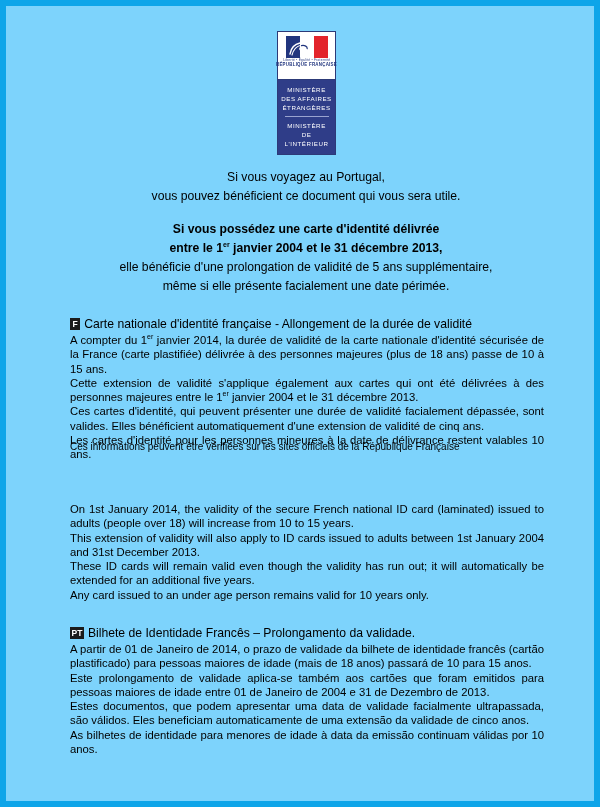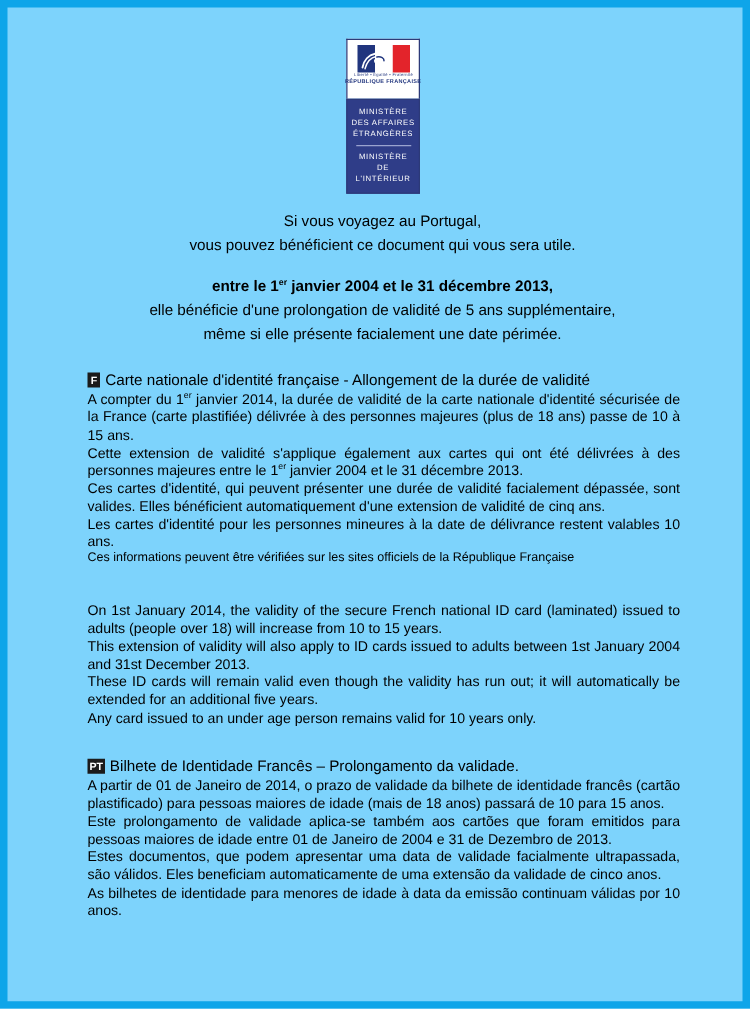--- a/index.html
+++ b/index.html
@@ -120,20 +120,21 @@
     line-height: 19px;
   }
   .intro .gap { height: 14px; }
   .intro .bold { font-weight: bold; }
 
   
   .section {
     position: absolute;
     left: 64px;
     width: 474px;
+    margin-top: 20px;
   }
   #sec-fr { top: 291px; }
   #sec-en { top: 476px; }
   #sec-pt { top: 600px; }
 
   .sec-head {
     font-size: 12.2px;
     line-height: 15px;
     margin-bottom: 1px;
     white-space: nowrap;
@@ -210,20 +211,21 @@
       <div class="min-line">MINISTÈRE</div>
       <div class="min-line">DE</div>
       <div class="min-line">L'INTÉRIEUR</div>
     </div>
   </div>
 
   <div class="intro">
     <div>Si vous voyagez au Portugal,</div>
     <div>vous pouvez bénéficient ce document qui vous sera utile.</div>
     <div class="gap"></div>
+    <div class="bold">Si vous possédez une carte d'identité délivrée</div>
     <div class="bold"><span>entre le 1</span><sup class="ord">er</sup><span> janvier 2004 et le 31 décembre 2013,</span></div>
     <div>elle bénéficie d'une prolongation de validité de 5 ans supplémentaire,</div>
     <div>même si elle présente facialement une date périmée.</div>
   </div>
 
   <div class="section" id="sec-fr">
     <div class="sec-head">
       <span class="badge fr">F</span><span>Carte nationale d'identité française - Allongement de la durée de validité</span>
     </div>
     <p class="para"><span>A compter du 1</span><sup class="ord">er</sup><span> janvier 2014, la durée de validité de la carte nationale d'identité sécurisée de la France (carte plastifiée) délivrée à des personnes majeures (plus de 18 ans) passe de 10 à 15 ans.</span></p>

